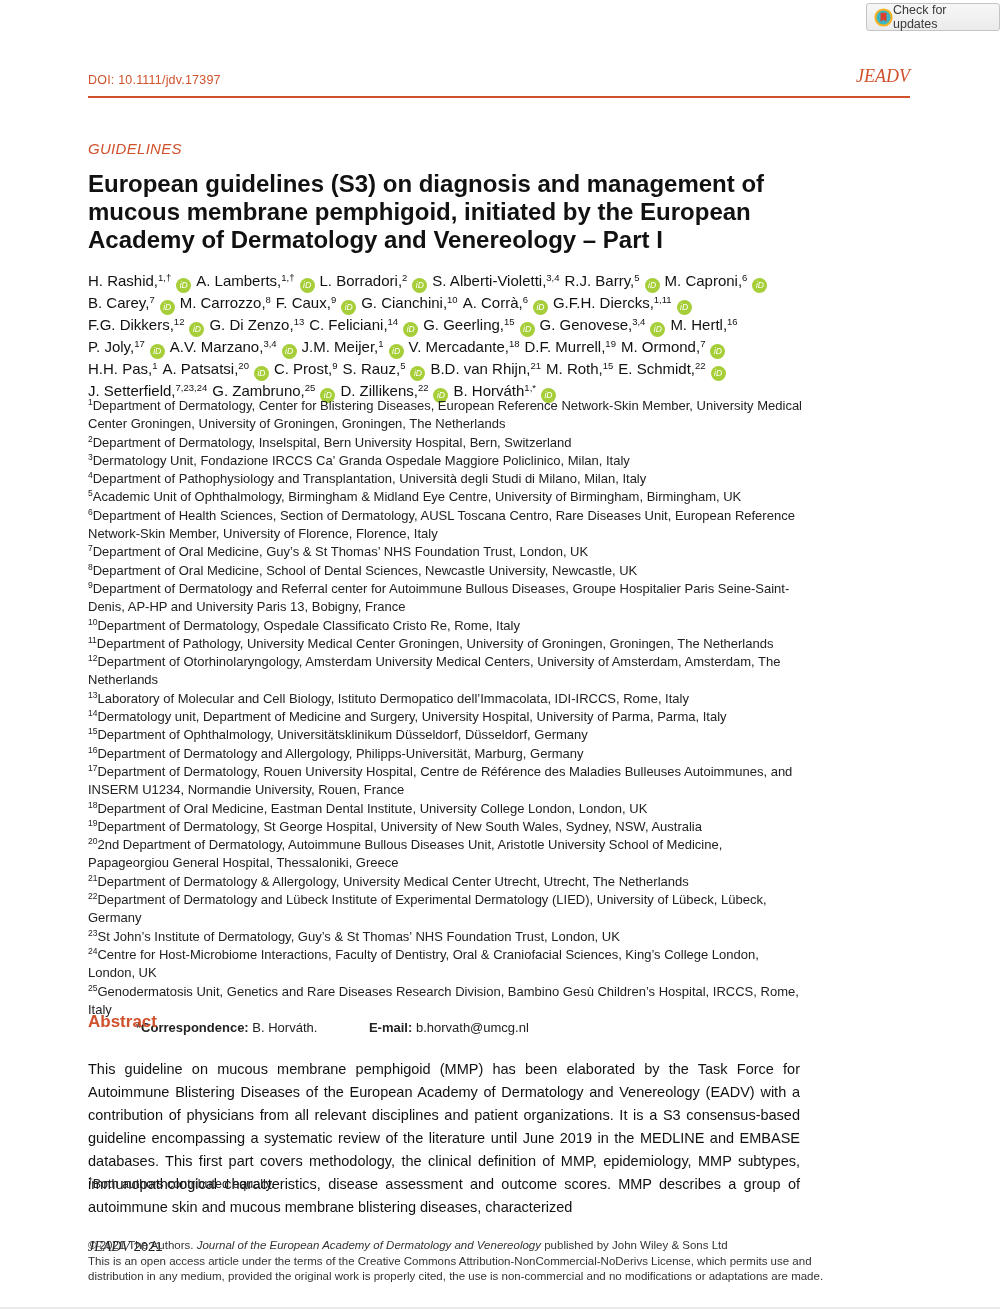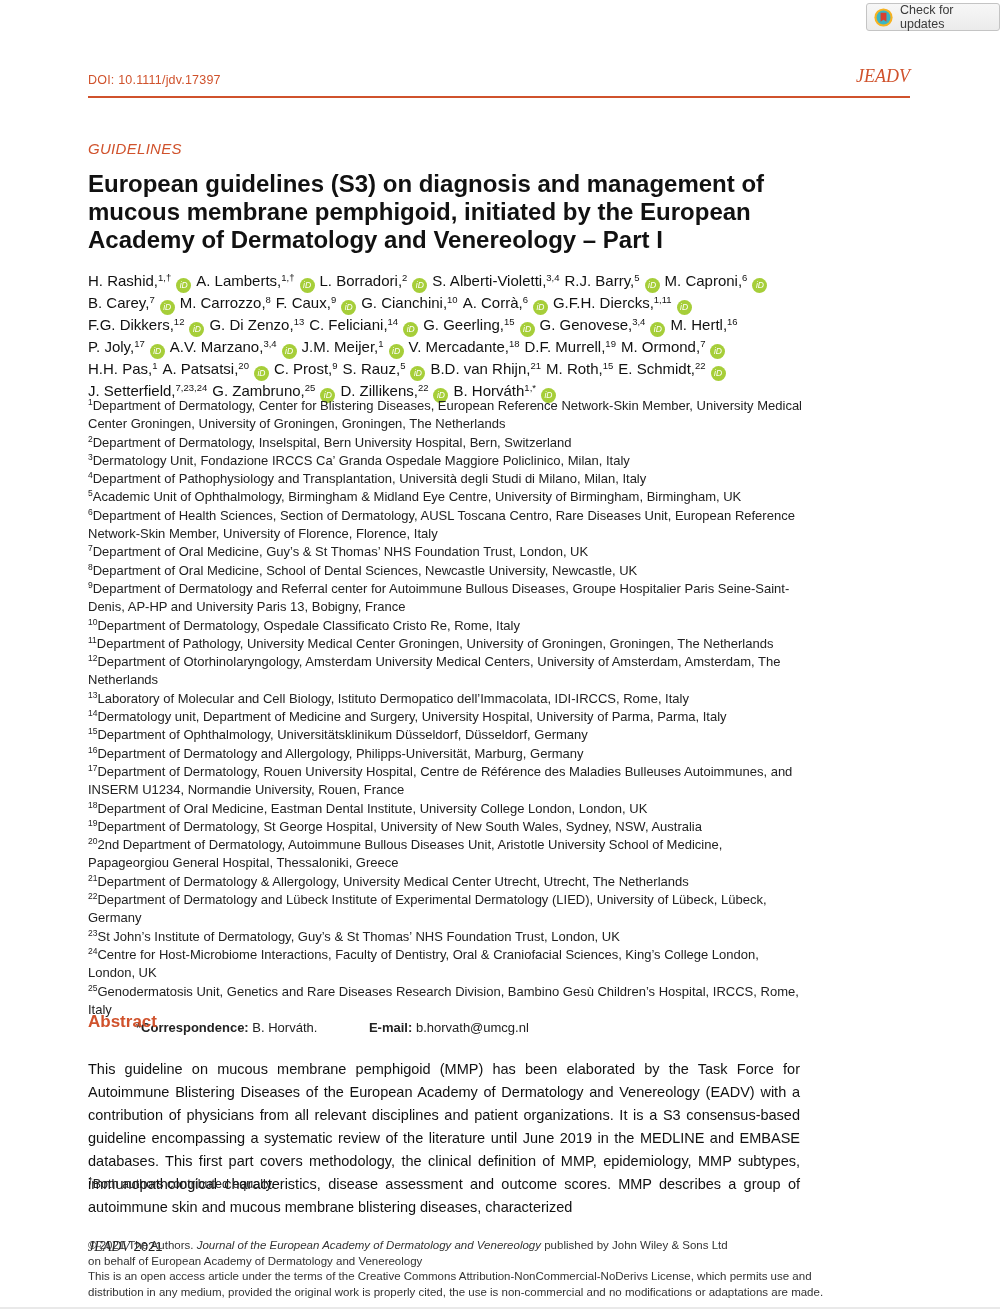--- a/index.html
+++ b/index.html
@@ -15,21 +15,21 @@
   }
 
   
   .badge {
     position: absolute;
     top: 3px;
     left: 866px;
     height: 28px;
     display: inline-flex;
     align-items: center;
-    gap: 7px;
+    gap: 0;
     padding: 0 10px 0 7px;
     background: linear-gradient(#f7f7f7, #ebebeb);
     border: 1px solid #c4c4c4;
     border-radius: 3px;
     cursor: pointer;
   }
   .badge .label { font-size: 12.5px; color: #3a3a3a; }
 
   
   .header {
@@ -249,21 +249,20 @@
 
   <h2 class="abstract-heading">Abstract</h2>
   <p class="abstract-text">This guideline on mucous membrane pemphigoid (MMP) has been elaborated by the Task Force for Autoimmune Blistering Diseases of the European Academy of Dermatology and Venereology (EADV) with a contribution of physicians from all relevant disciplines and patient organizations. It is a S3 consensus-based guideline encompassing a systematic review of the literature until June 2019 in the MEDLINE and EMBASE databases. This first part covers methodology, the clinical definition of MMP, epidemiology, MMP subtypes, immunopathological characteristics, disease assessment and outcome scores. MMP describes a group of autoimmune skin and mucous membrane blistering diseases, characterized</p>
 
   <p class="footnote"><sup>†</sup><span>Both authors contributed equally.</span></p>
 
   <div class="footer">
     <div class="footer-left"><span class="jl">JEADV</span><span> 2021</span></div>
     <div class="footer-right">
       <div><span>© 2021 The Authors. </span><span class="it">Journal of the European Academy of Dermatology and Venereology</span><span> published by John Wiley &amp; Sons Ltd</span></div>
-      <div>on behalf of European Academy of Dermatology and Venereology</div>
       <div>This is an open access article under the terms of the Creative Commons Attribution-NonCommercial-NoDerivs License, which permits use and</div>
       <div>distribution in any medium, provided the original work is properly cited, the use is non-commercial and no modifications or adaptations are made.</div>
     </div>
   </div>
 
   <div class="page-bottom-edge"></div>
 
 </div>
 
 </body></html>

